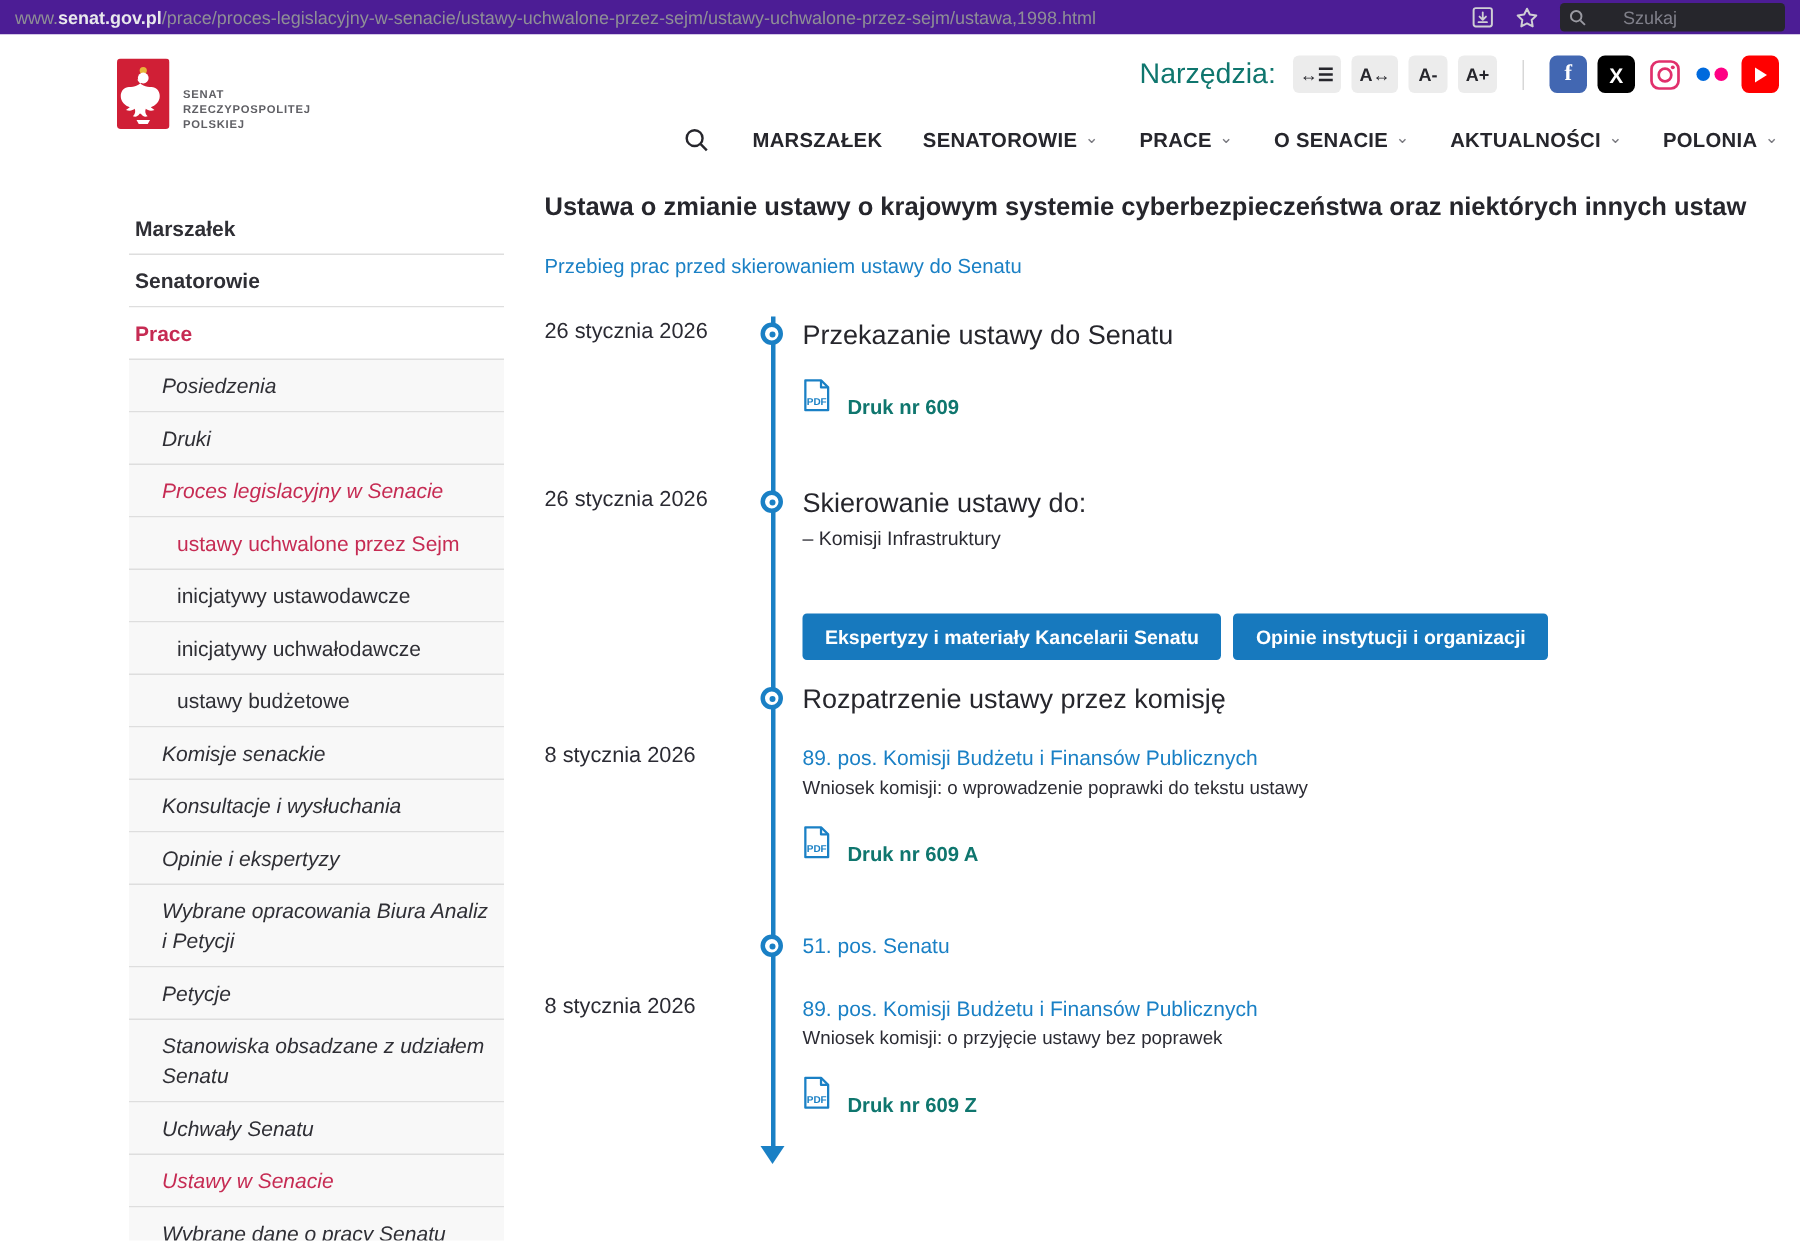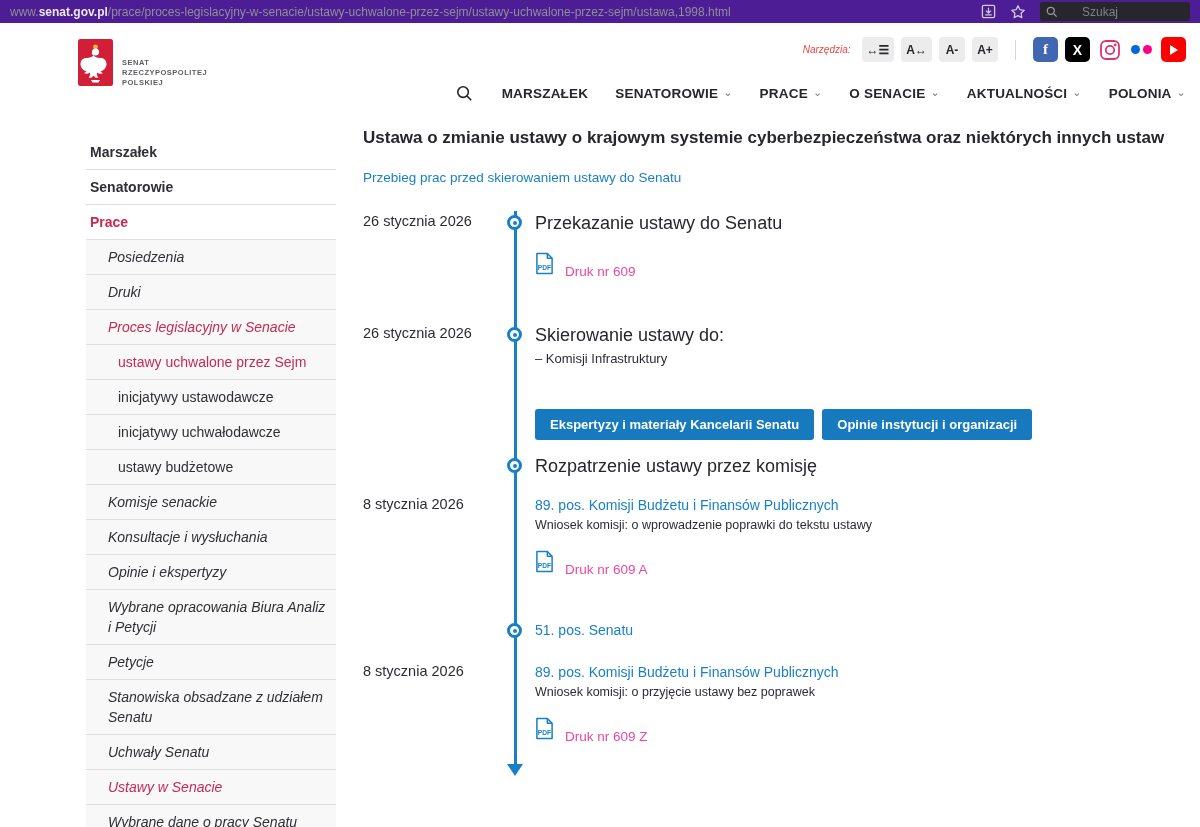--- a/index.html
+++ b/index.html
@@ -17,21 +17,21 @@
   .bb-search { display:flex; align-items:center; gap:24px; width:150px; height:19px;
     padding:0 6px; background:#26262c; border-radius:3px; }
   .bb-search span { font-size:12px; color:#80808a; }
 
   
   .site-header { position:absolute; top:23px; left:0; width:1200px; height:92px; background:#fff; }
   .logo { position:absolute; left:78px; top:13px; display:flex; gap:9px; align-items:center; cursor:pointer; }
   .logo-text { margin-top:22px; font-size:7.5px; font-weight:700; color:#5f5f64;
     letter-spacing:.5px; line-height:10px; }
   .tools-row { position:absolute; right:14px; top:14px; display:flex; align-items:center; gap:7px; }
-  .tools-label { font-size:10px; color:#ef4444; margin-right:4px;font-style:italic; }
+  .tools-label { font-size:19px; color:#0f766e; margin-right:4px; }
   .tool-btn { min-width:26px; height:25px; padding:0 5px; background:#ececec; border-radius:4px;
     display:flex; align-items:center; justify-content:center; font-size:12px; font-weight:700;
     color:#26262c; cursor:pointer; }
   .tools-div { width:1px; height:20px; background:#d7d7d7; margin:0 10px; }
   .soc { width:25px; height:25px; border-radius:5px; display:flex; align-items:center;
     justify-content:center; cursor:pointer; }
   .soc-fb { background:#4267b2; color:#fff; font-weight:700; font-size:15px; font-family:"Liberation Serif",serif; }
   .soc-x  { background:#000; color:#fff; font-weight:700; font-size:14px; }
   .soc-ig { background:#fff; }
   .soc-fl { background:#fff; gap:3px; }
@@ -69,21 +69,21 @@
   .t-date { position:absolute; left:0; top:2px; width:145px; font-size:14.5px; color:#2b2b33; }
   .t-marker { position:absolute; left:144px; top:4px; width:15px; height:15px; border-radius:50%;
     border:3px solid #1a80c5; background:#fff; }
   .t-marker::after { content:""; position:absolute; left:2.5px; top:2.5px; width:4px; height:4px;
     border-radius:50%; background:#1a80c5; }
   .t-head { font-size:18px; line-height:24px; color:#26262c; }
   .t-target { font-size:13px; line-height:20px; color:#2b2b33; margin-top:2px; }
   .t-link { font-size:14px; line-height:22px; color:#1a80c5; cursor:pointer; width:max-content; }
   .t-note { font-size:12.5px; line-height:19px; color:#2b2b33; }
   .doc-row { display:flex; align-items:center; gap:11px; cursor:pointer; width:max-content; }
-  .doc-label { font-size:13.5px; font-weight:400; color:#ec4899;margin-top:17px; }
+  .doc-label { font-size:13.5px; font-weight:700; color:#0f766e;margin-top:17px; }
   .btn-row { display:flex; gap:8px; }
   .blue-btn { height:31px; padding:0 15px; background:#1779be; color:#fff; border:none;
     border-radius:3px; font-size:13px; font-weight:700; font-family:"Liberation Sans",sans-serif;
     display:flex; align-items:center; cursor:pointer; white-space:nowrap; }
 
   .mt12{margin-top:12px;} .mt10{margin-top:10px;} .mt44{margin-top:44px;} .mt40{margin-top:40px;}
   .mt14{margin-top:14px;} .mt16{margin-top:16px;} .mt42{margin-top:42px;} .mt22{margin-top:22px;}
   .mt20{margin-top:20px;}
 </style>
 </head>

